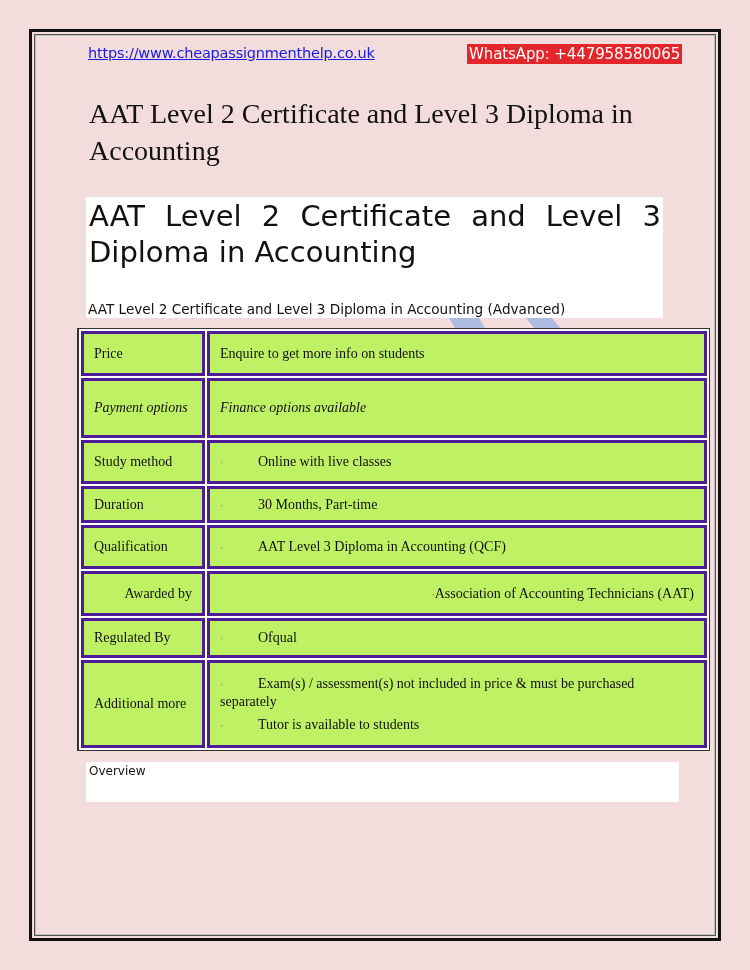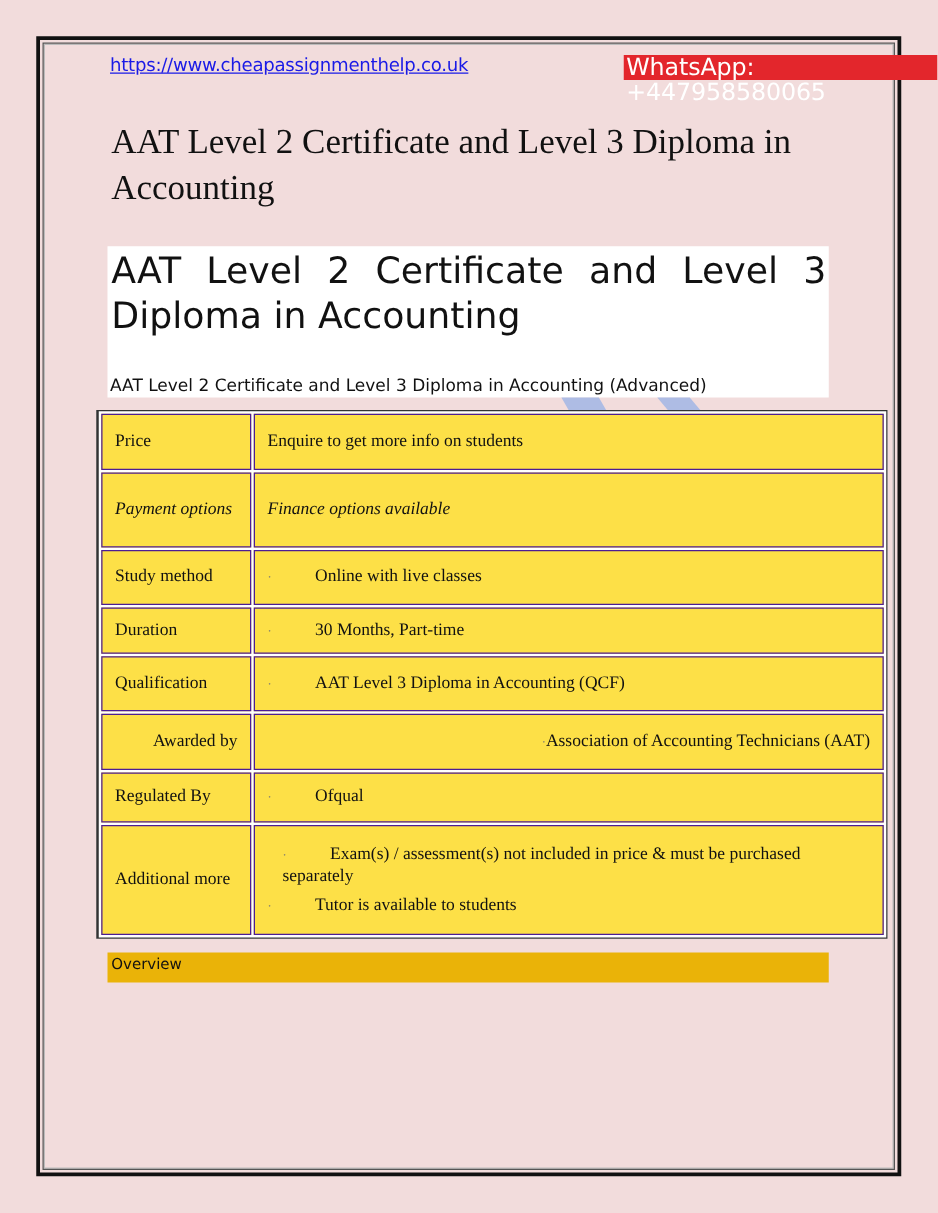--- a/index.html
+++ b/index.html
@@ -18,23 +18,22 @@
     box-shadow: inset 0 0 0 1px #bbb;
   }
   .header-url {
     position:absolute; left:88px; top:45px;
     font-family:"DejaVu Sans", sans-serif; font-size:14.5px;
     color:#1a1ae6; text-decoration:underline; letter-spacing:-0.2px;text-align:right;
   }
   .whatsapp {
     position:absolute; left:467px; top:44px; height:20px; padding:0 2px;
     background:#e3262c; color:#fff;
-    font-family:"DejaVu Sans", sans-serif; font-size:19px; line-height:20px;
+    font-family:"DejaVu Sans", sans-serif; font-size:15px; line-height:20px;
     letter-spacing:-0.1px;
-    margin-left:32px;
   }
   .title-serif {
     position:absolute; left:89px; top:95px; width:600px;
     font-family:"Liberation Serif", serif; font-size:28px; line-height:37px;
     color:#111;
   }
   .white-block {
     position:absolute; left:86px; top:197px; width:577px; height:121px;
     background:#ffffff;
   }
@@ -52,27 +51,28 @@
     position:absolute; z-index:2; background:#9cb4e6; opacity:0.8;
   }
   .info-table {
     position:absolute; left:77px; top:328px; width:633px;
     border-collapse:separate; border-spacing:2px;
     border:1px solid #333; border-left:2px solid #333; background:#fff;
     font-family:"Liberation Serif", serif; font-size:14px; color:#111;
     z-index:1;
   }
   .info-table td {
-    border:1px solid #4c1d95; background:#fde047; padding:0 10px; vertical-align:middle;
+    border:3px solid #4c1d95; background:#bef264; padding:0 10px; vertical-align:middle;
   }
   .info-table td.label { width:98px; }
   .bullet { display:inline-block; width:38px; color:#777; font-size:10px; }
   .overview {
-    position:absolute; left:86px; top:762px; width:577px; height:24px;
-    background:#eab308;
+    position:absolute; left:86px; top:762px; width:577px; height:40px;
+    background:#ffffff;
+    padding-left:16px;
   }
   .overview span {
     position:absolute; left:3px; top:2px;
     font-family:"DejaVu Sans", sans-serif; font-size:12px; color:#111;
   }
 </style>
 </head>
 <body>
 
 <div class="frame-outer"></div>
@@ -116,21 +116,21 @@
     <td class="label">Awarded by</td>
     <td><span class="bullet">·</span><span>Association of Accounting Technicians (AAT)</span></td>
   </tr>
   <tr style="height:40px;">
     <td class="label">Regulated By</td>
     <td><span class="bullet">·</span><span>Ofqual</span></td>
   </tr>
   <tr style="height:88px;">
     <td class="label">Additional more</td>
     <td style="line-height:17px;">
-      <div style="margin-bottom:6px;margin-left:12px;"><span class="bullet">·</span><span>Exam(s) / assessment(s) not included in price &amp; must be purchased separately</span></div>
+      <div style="margin-bottom:6px;"><span class="bullet">·</span><span>Exam(s) / assessment(s) not included in price &amp; must be purchased separately</span></div>
       <div><span class="bullet">·</span><span>Tutor is available to students</span></div>
     </td>
   </tr>
 </tbody>
   </table>
 
 <div class="overview">
   <span>Overview</span>
 </div>
 

